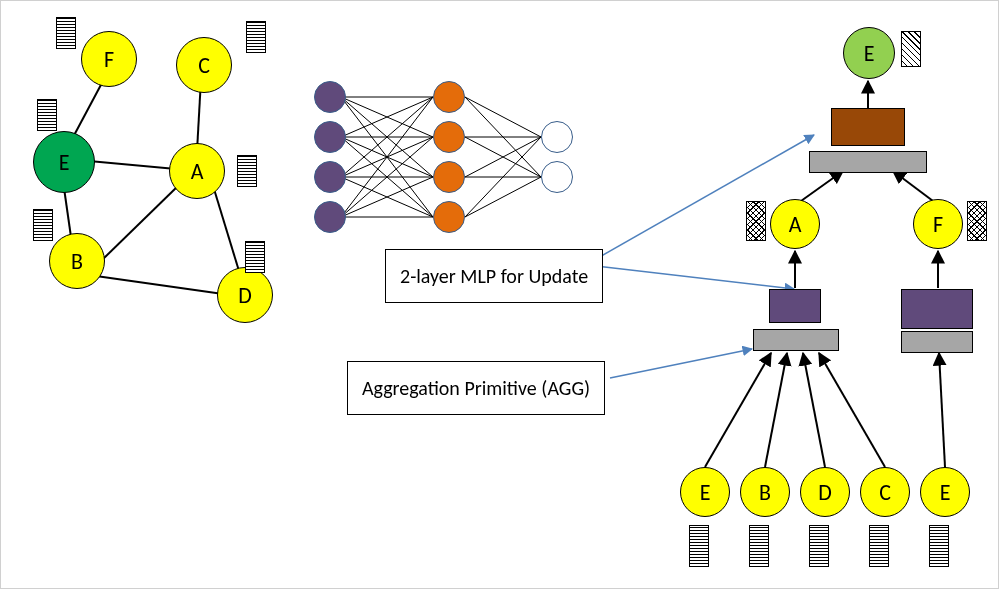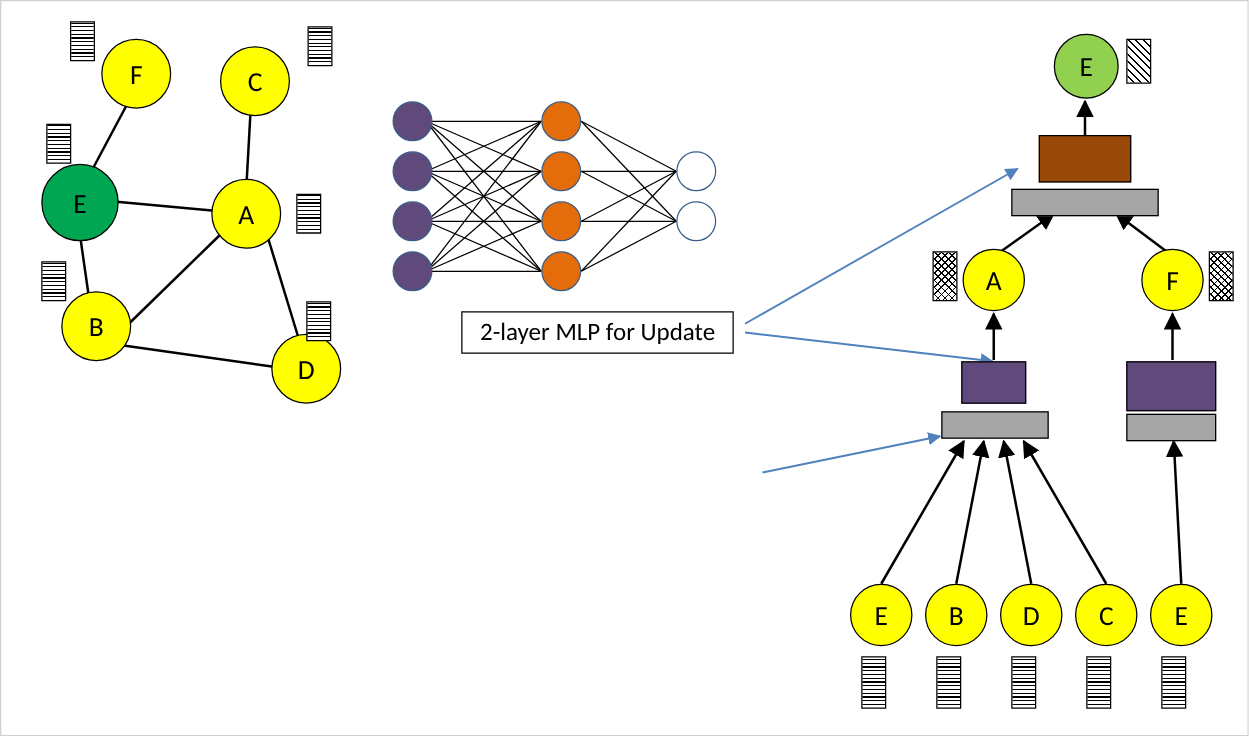--- a/index.html
+++ b/index.html
@@ -1,19 +1,19 @@
 <!DOCTYPE html>
 <html><head>
 <meta charset="utf-8">
 <style>
   html,body{margin:0;padding:0;width:999px;height:589px;background:#fff;font-family:Calibri,Arial,sans-serif;}
   .canvas{position:relative;width:999px;height:589px;border:1px solid #d0d0d0;box-sizing:border-box;}
   .node{position:absolute;border-radius:50%;border:1.5px solid #000;display:flex;align-items:center;justify-content:center;font-size:22px;box-sizing:border-box;}
   .small{width:32px;height:32px;border:1.5px solid #385d8a;}
-  .label-box{position:absolute;border:1.2px solid #000;background:#fff;padding:4px 14px;font-size:20px;}
+  .label-box{position:absolute;border:1.2px solid #000;background:#fff;padding:14px 14px;font-size:20px;margin-left:16px;}
   .rect{position:absolute;border:1.5px solid #000;box-sizing:border-box;}
   .hatch-h{position:absolute;border:1px solid #000;background:repeating-linear-gradient(0deg,#fff 0 2px,#000 2px 3px);}
   .hatch-d{position:absolute;border:1px solid #000;background:repeating-linear-gradient(45deg,#fff 0 3px,#000 3px 4.2px);}
   .hatch-x{position:absolute;border:1px solid #000;background:repeating-linear-gradient(45deg,transparent 0 3px,#000 3px 4px),repeating-linear-gradient(-45deg,#fff 0 3px,#000 3px 4px);}
   svg.lines{position:absolute;left:0;top:0;width:999px;height:589px;pointer-events:none;}
 </style>
 </head>
 <body>
 
 <div class="canvas">
@@ -127,20 +127,21 @@
 
 <div class="node small" style="left:432px;top:80px;background:#e46c0a"></div>
 <div class="node small" style="left:432px;top:120px;background:#e46c0a"></div>
 <div class="node small" style="left:432px;top:160px;background:#e46c0a"></div>
 <div class="node small" style="left:432px;top:200px;background:#e46c0a"></div>
 
 <div class="node small" style="left:540px;top:120px;background:#fff"></div>
 <div class="node small" style="left:540px;top:160px;background:#fff"></div>
 
 <div class="label-box" style="left:368px;top:248px"><span>2-layer MLP for Update</span></div>
+<div class="label-box" style="left:330px;top:360px"><span>Aggregation Primitive (AGG)</span></div>
 
 <div class="node" style="left:842px;top:26px;width:52px;height:52px;background:#92d050">
       <span>E</span>
     </div>
 <div class="hatch-d" style="left:900px;top:30px;width:18px;height:34px"></div>
 
 <div class="rect" style="left:830px;top:107px;width:74px;height:38px;background:#984807"></div>
 
 <div class="rect" style="left:808px;top:150px;width:118px;height:22px;background:#a6a6a6"></div>
 

